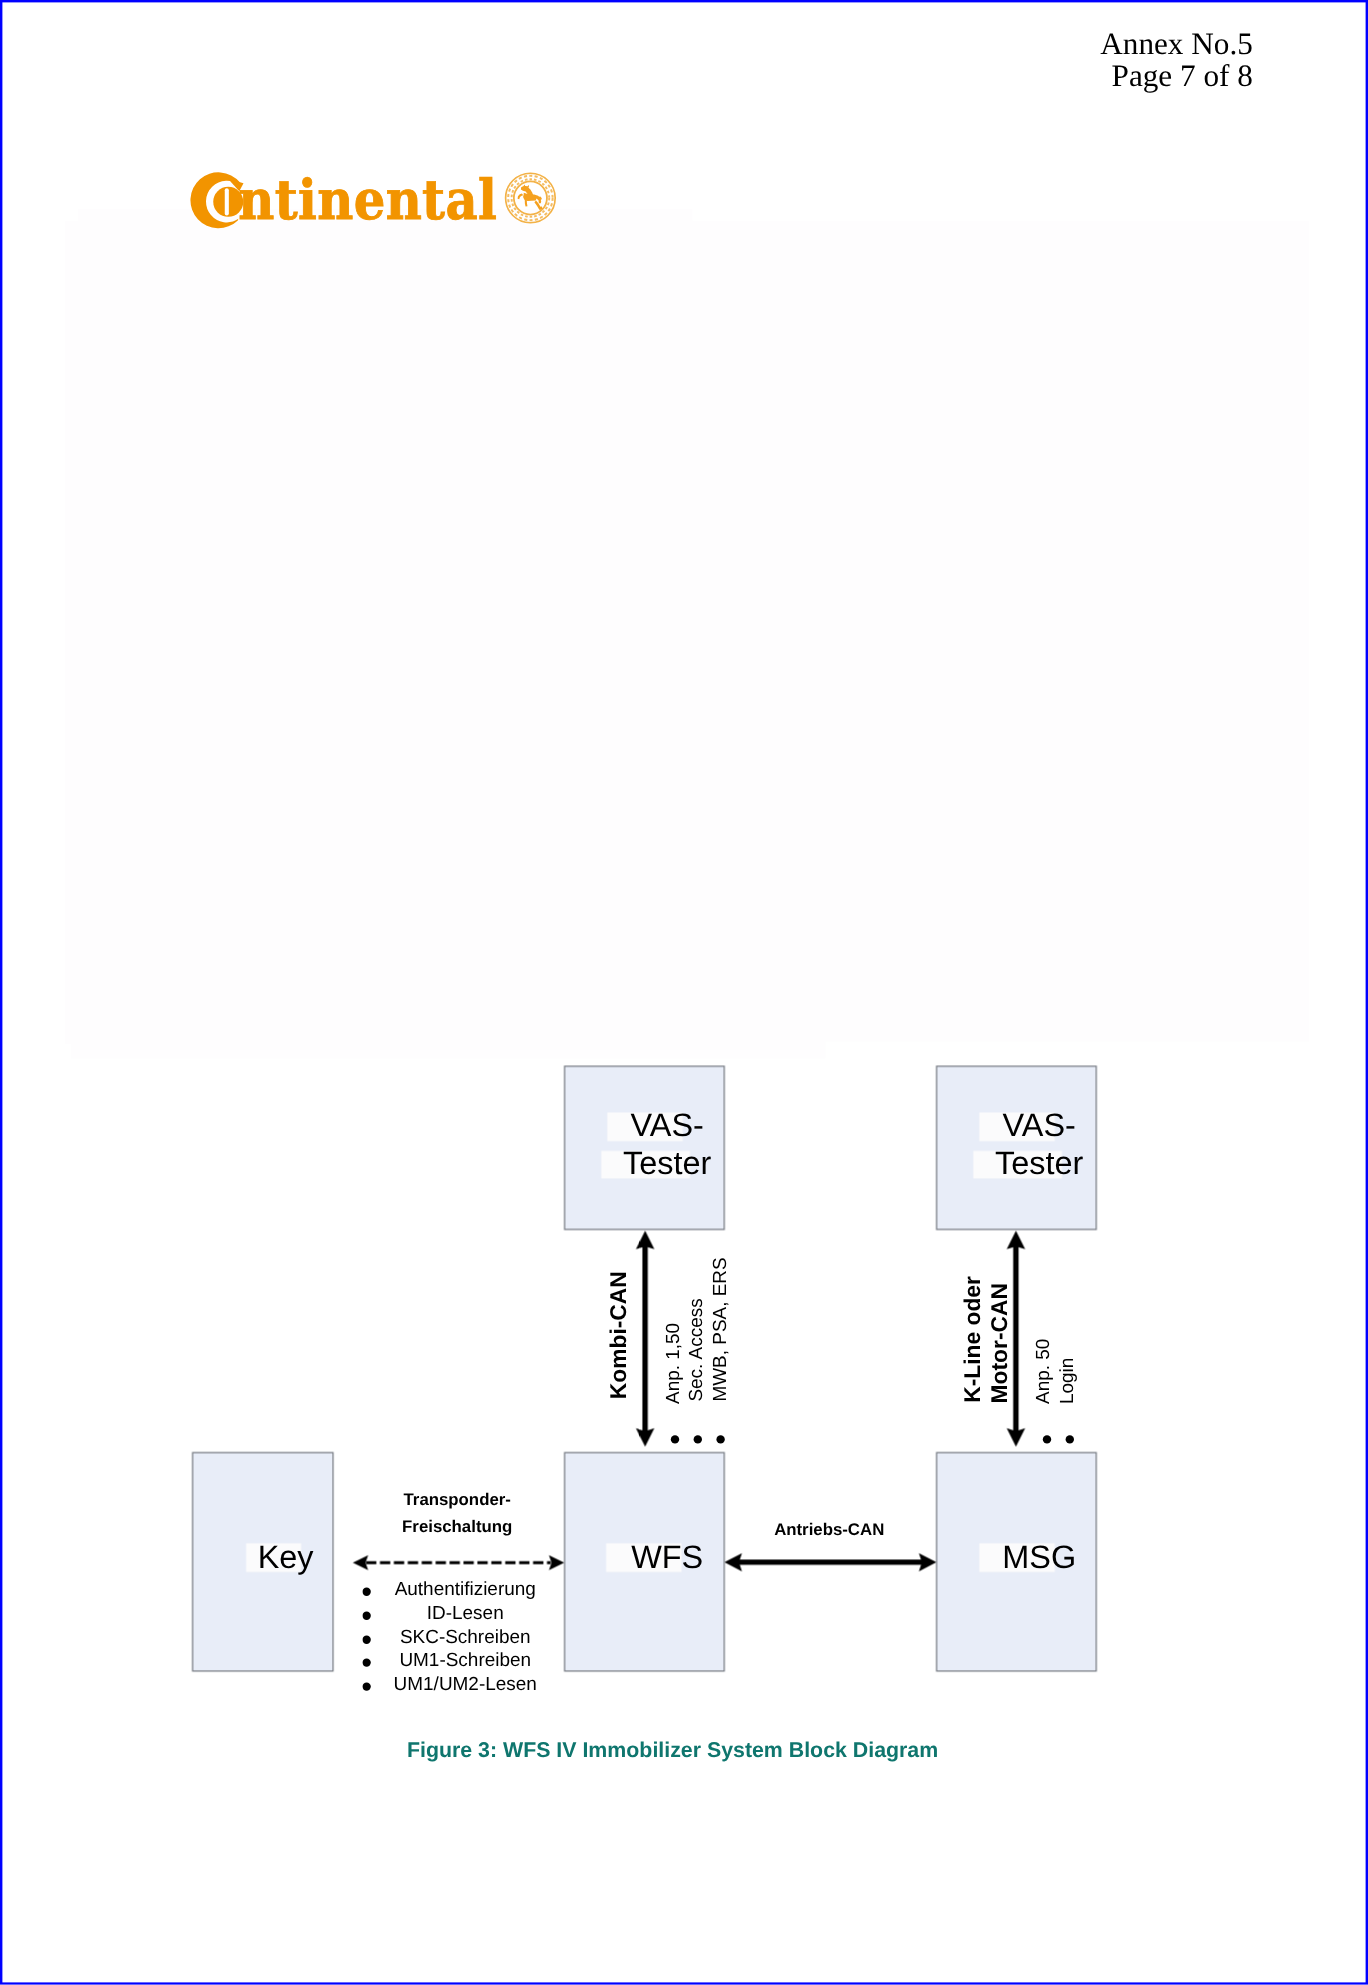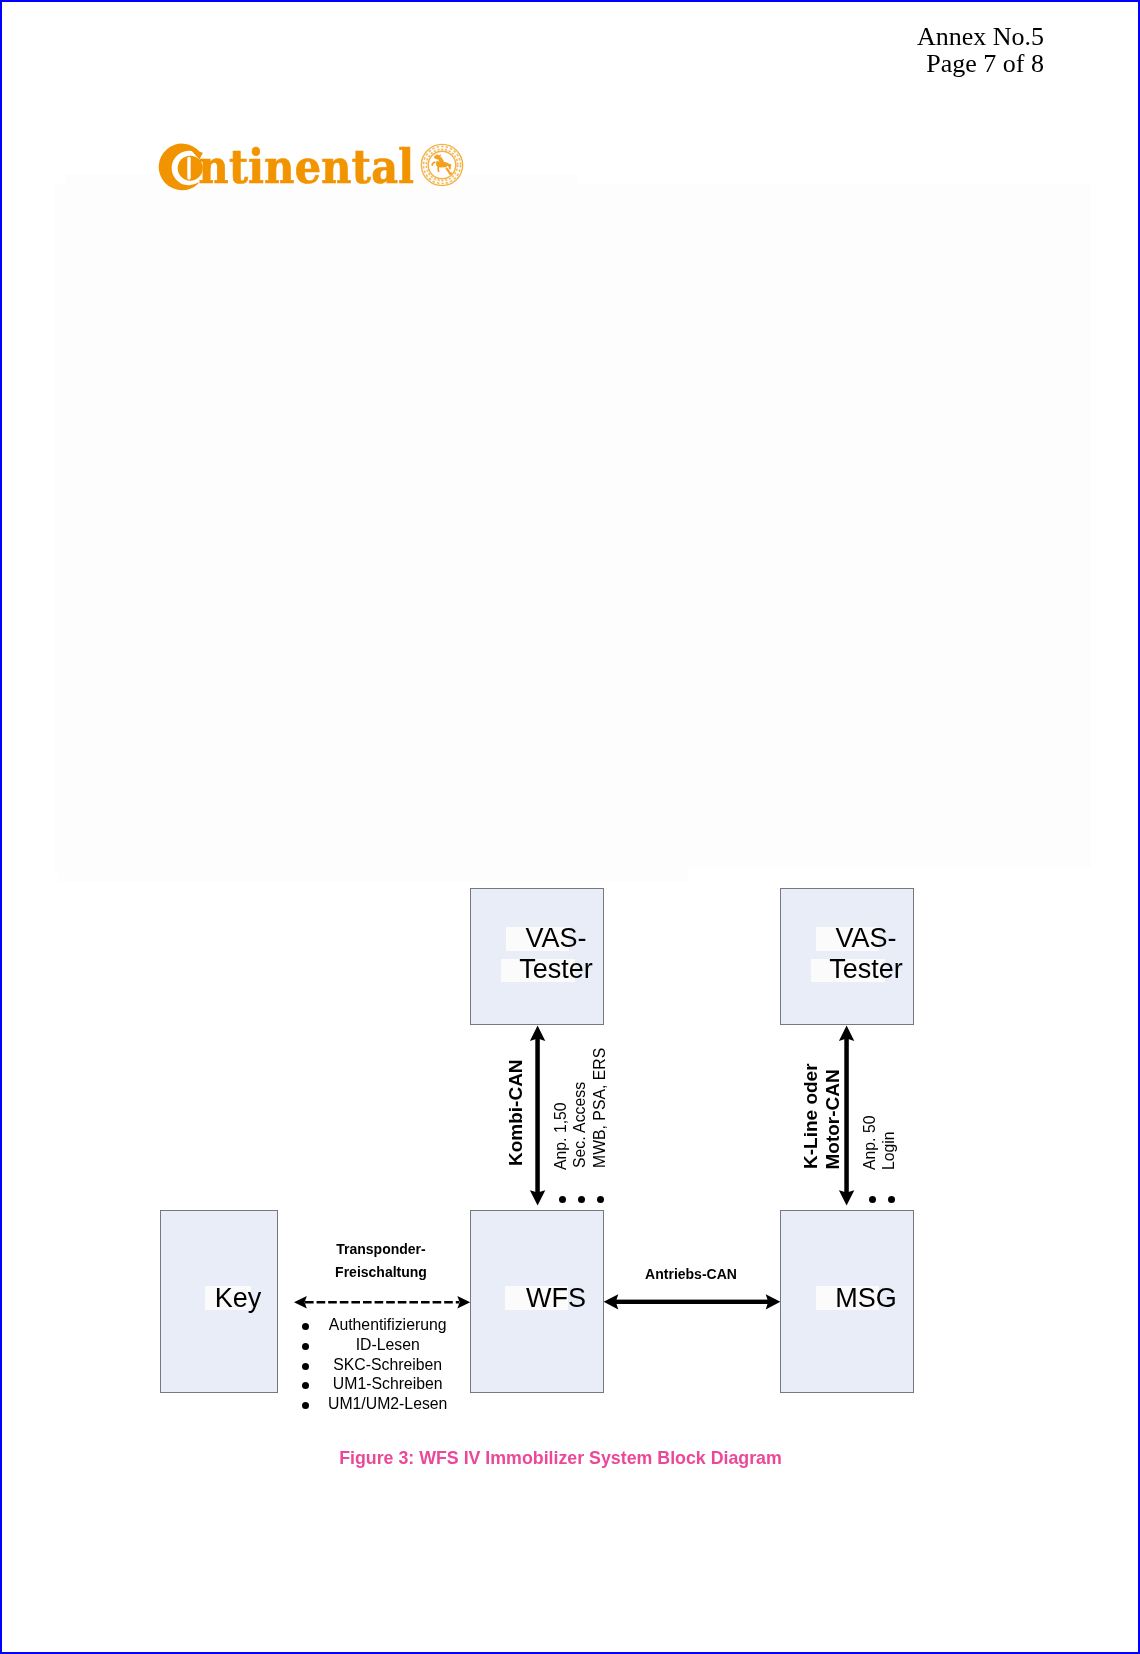--- a/index.html
+++ b/index.html
@@ -22,21 +22,21 @@
   #box-vas-r,#txt-vas-r{left:778px;top:886px;width:134px;height:137px;}
   #box-key,#txt-key{left:158px;top:1208px;width:118px;height:183px;}
   #box-wfs,#txt-wfs{left:468px;top:1208px;width:134px;height:183px;}
   #box-msg,#txt-msg{left:778px;top:1208px;width:134px;height:183px;}
   #txt-key .bt,#txt-wfs .bt,#txt-msg .bt{top:-3px;}
   .hlabel{transform:translateZ(0);position:absolute;font-family:"Liberation Sans",sans-serif;color:#000;text-align:center;font-weight:bold;font-size:14px;line-height:23px;}
   .bullets{transform:translateZ(0);position:absolute;font-family:"Liberation Sans",sans-serif;font-size:15.8px;line-height:19.8px;color:#000;}
   .bullets div{position:relative;padding-left:26px;white-space:nowrap;text-align:center;}
   .bullets div:before{content:"";position:absolute;left:0;top:8px;width:7px;height:7px;border-radius:50%;background:#000;}
   #caption{transform:translateZ(0);position:absolute;left:0;top:1446px;width:1117px;text-align:center;
-           font-family:"Liberation Sans",sans-serif;font-weight:bold;font-size:17.8px;color:#ec4899;}
+           font-family:"Liberation Sans",sans-serif;font-weight:bold;font-size:17.8px;color:#0f766e;}
   .rarr{display:inline-block;transform:scaleX(1.5);font-size:17px;}
   .dotrow{position:absolute;}
   .dotrow span{position:absolute;width:7px;height:7px;border-radius:50%;background:#000;}
   #dots-kombi{left:556.5px;top:1194px;}
   #dots-kombi span:nth-child(1){left:0;}
   #dots-kombi span:nth-child(2){left:19.3px;}
   #dots-kombi span:nth-child(3){left:38.2px;}
   #dots-kline{left:867.3px;top:1194px;}
   #dots-kline span:nth-child(1){left:0;}
   #dots-kline span:nth-child(2){left:19.2px;}

